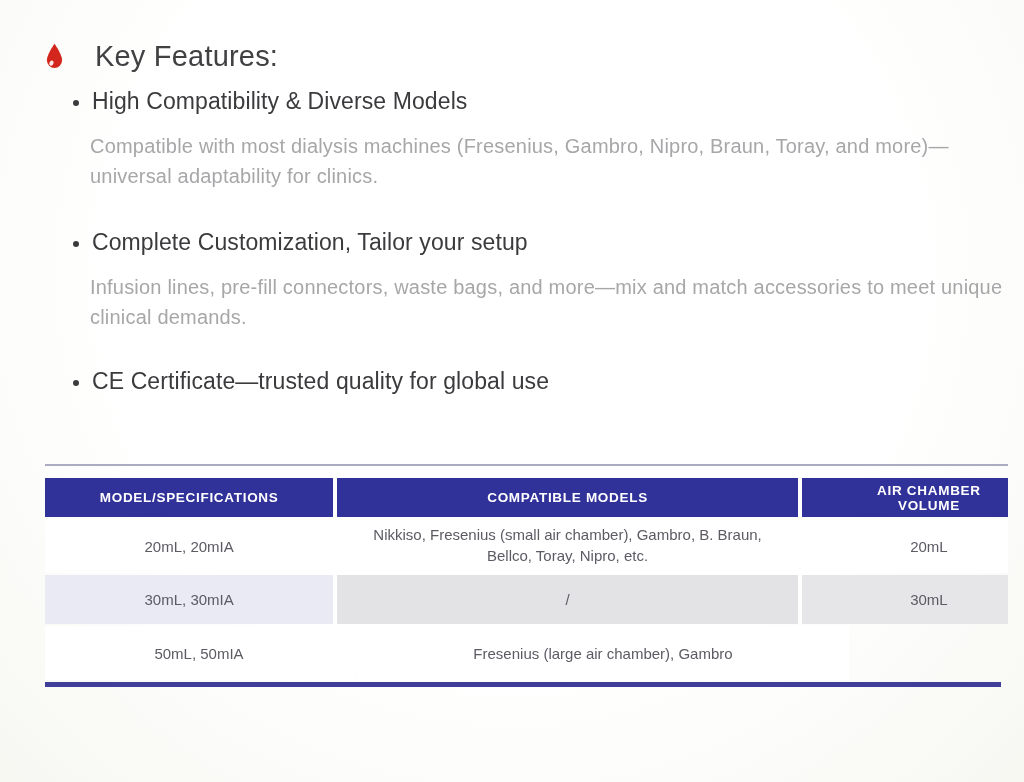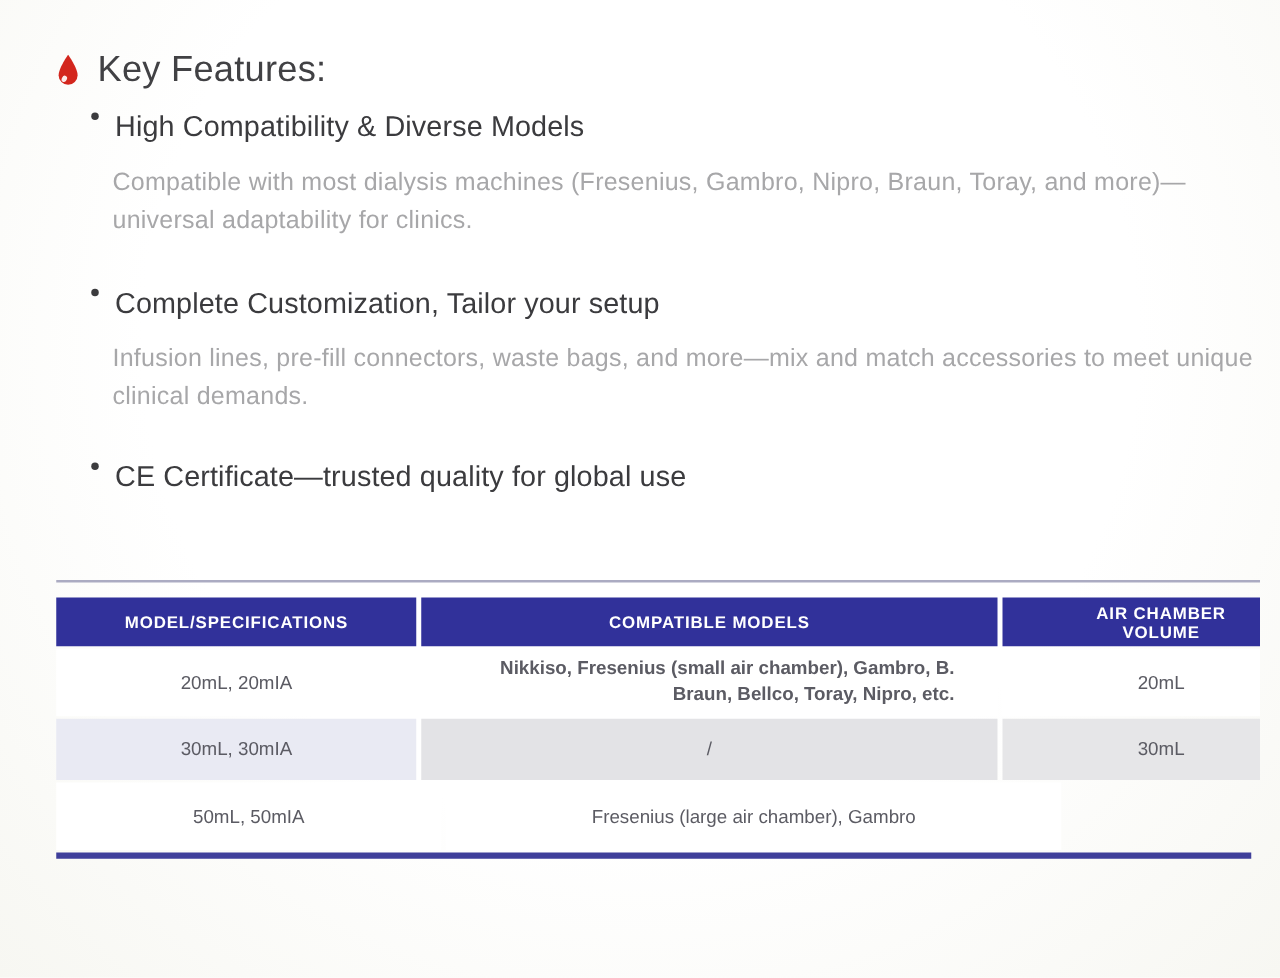--- a/index.html
+++ b/index.html
@@ -8,27 +8,27 @@
     width: 1024px; height: 782px; position: relative; overflow: hidden;
     font-family: "Liberation Sans", sans-serif;
     background: #fdfdfb;
   }
   .page {
     position: absolute; inset: 0;
     background: radial-gradient(ellipse at 50% 35%, #ffffff 55%, #f7f7f2 100%);
   }
 
   
-  .title-row { position: absolute; left: 44px; top: 40px; display: flex; align-items: center; gap: 13px; }
+  .title-row { position: absolute; left: 44px; top: 40px; display: flex; align-items: center; gap: 30px; }
   .drop-icon svg { width: 21px; height: 27px; display: block; }
   .title-text { font-size: 29px; color: #414144; letter-spacing: 0.2px; }
 
   
   .feature-heading {
-    position: absolute; left: 73px; display: flex; gap: 13px;
+    position: absolute; left: 73px; display: flex; align-items: center; gap: 13px;
     color: #3b3b3e; font-size: 23px; letter-spacing: 0.1px;
   }
   .bullet { width: 6px; height: 6px; border-radius: 50%; background: #3b3b3e; flex: 0 0 auto; margin-top: 2px; }
   .fh1 { top: 88px; }
   .fh2 { top: 229px; }
   .fh3 { top: 368px; }
 
   
   .feature-body {
     position: absolute; left: 90px; width: 915px;
@@ -49,21 +49,21 @@
     background: #31319a; color: #ffffff; font-weight: bold;
     font-size: 13.5px; letter-spacing: 0.7px; height: 39px;
   }
   .tbody-row .cell { color: #5b5b63; font-size: 15px; background: #ffffff; }
   .tr1 .cell { height: 54px; }
   .tr2 .cell { height: 49px; }
   .tr3 .cell { height: 54px; }
   .tr2 .c1 { background: #e9eaf3; }
   .tr2 .c2 { background: #e3e3e6; }
   .tr2 .c3 { background: #e6e6e8; }
-  .wrap-left { width: 392px; margin: 0 auto; text-align: right; line-height: 1.38; font-weight: bold; }
+  .wrap-left { width: 392px; margin: 0 auto; text-align: center; line-height: 1.38; }
   .t-bottomline { position: absolute; left: 45px; top: 682px; width: 956px; height: 5px; background: #3f3f9a; }
 </style>
 </head>
 <body>
 
 <div class="page">
 
   <div class="title-row">
     <span class="drop-icon">
       <svg viewBox="0 0 24 32" xmlns="http://www.w3.org/2000/svg">

